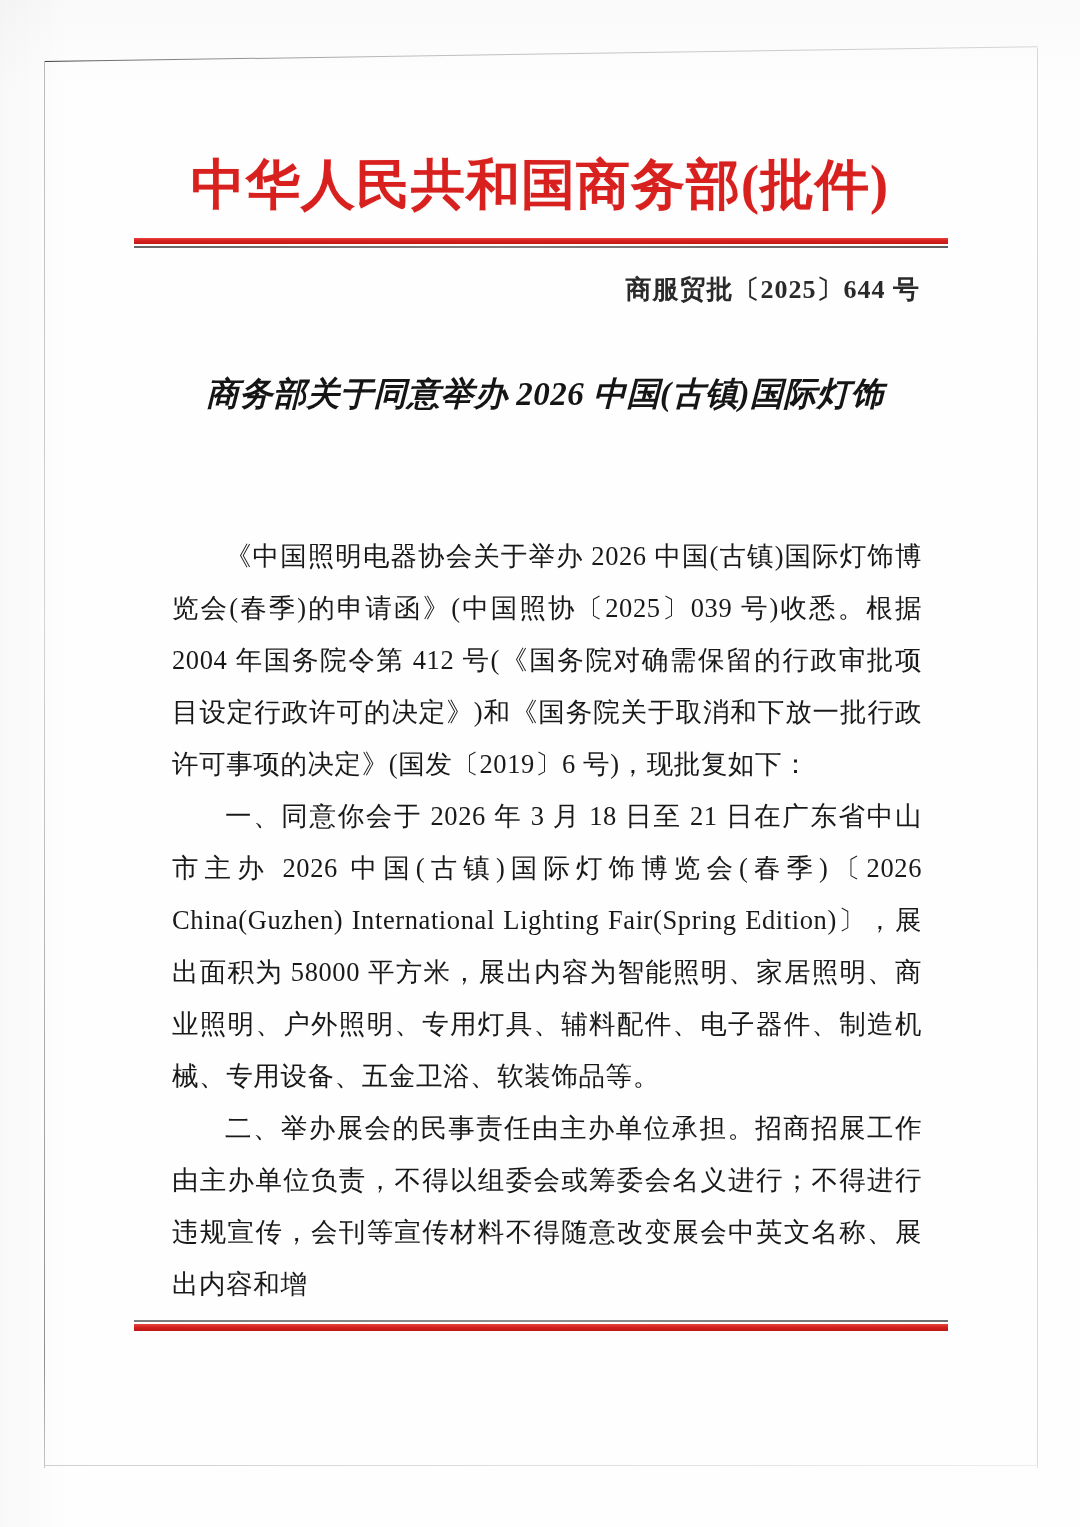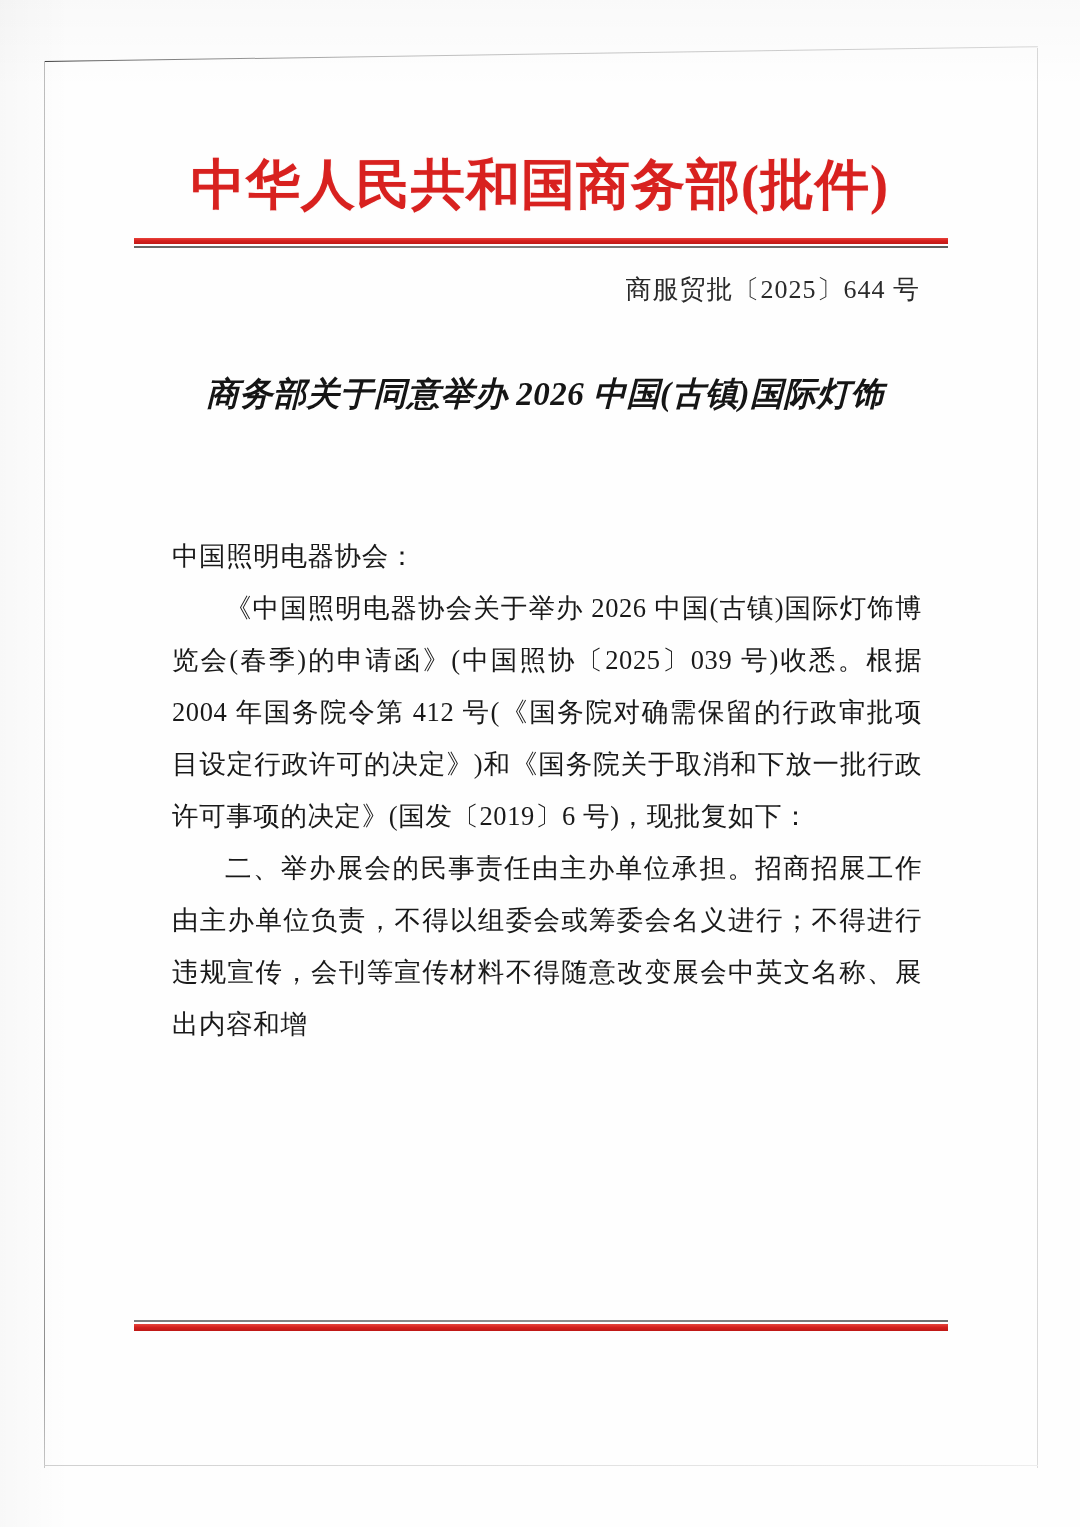--- a/index.html
+++ b/index.html
@@ -126,20 +126,21 @@
   
   .doc-number {
     position: absolute;
     left: 130px;
     top: 272px;
     width: 790px;
     text-align: right;
     font-size: 26px;
     letter-spacing: 1px;
     color: #2a2a2a;
+    font-weight: bold;
   }
 
   
   .doc-title {
     position: absolute;
     left: 160px;
     top: 366px;
     width: 770px;
     text-align: center;
     font-weight: bold;
@@ -217,22 +218,22 @@
     <div class="dark"></div>
   </div>
 
   <div class="doc-number">商服贸批〔2025〕644 号</div>
 
   <div class="doc-title">
     <div>商务部关于同意举办 2026 中国(古镇)国际灯饰</div>
   </div>
 
   <div class="body-text">
-    <p>中国照明电器协会：</p>
     <p class="indent">《中国照明电器协会关于举办 2026 中国(古镇)国际灯饰博览会(春季)的申请函》(中国照协〔2025〕039 号)收悉。根据 2004 年国务院令第 412 号(《国务院对确需保留的行政审批项目设定行政许可的决定》)和《国务院关于取消和下放一批行政许可事项的决定》(国发〔2019〕6 号)，现批复如下：</p>
+    <p class="indent">一、同意你会于 2026 年 3 月 18 日至 21 日在广东省中山市主办 2026 中国(古镇)国际灯饰博览会(春季)〔2026 China(Guzhen) International Lighting Fair(Spring Edition)〕，展出面积为 58000 平方米，展出内容为智能照明、家居照明、商业照明、户外照明、专用灯具、辅料配件、电子器件、制造机械、专用设备、五金卫浴、软装饰品等。</p>
     <p class="indent">二、举办展会的民事责任由主办单位承担。招商招展工作由主办单位负责，不得以组委会或筹委会名义进行；不得进行违规宣传，会刊等宣传材料不得随意改变展会中英文名称、展出内容和增</p>
   </div>
 
   <div class="rule-footer">
     <div class="dark"></div>
     <div class="red"></div>
   </div>
 
 </div>
 

